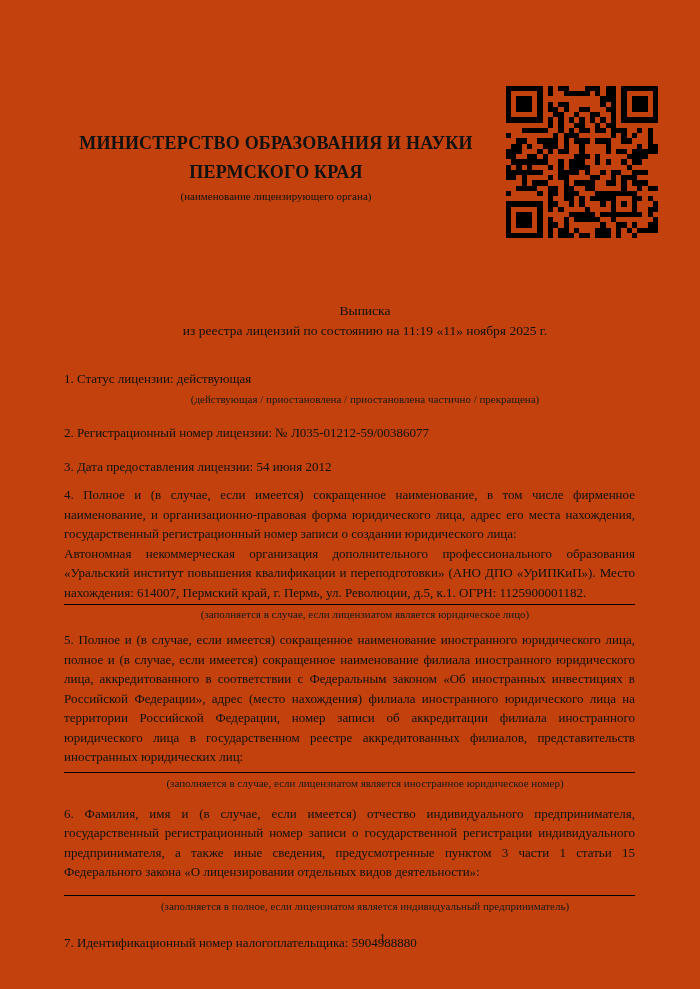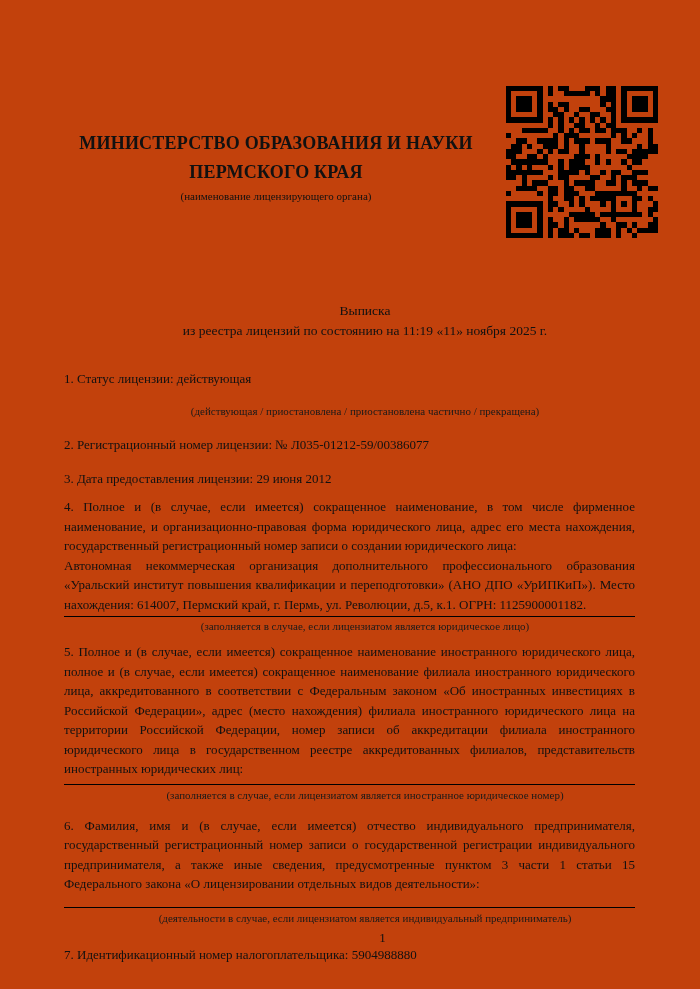--- a/index.html
+++ b/index.html
@@ -22,21 +22,21 @@
   }
   .ministry-note{font-size:11px;line-height:14px;margin-top:2px;}
   .content{position:absolute;left:64px;top:301px;width:571px;}
   .doc-title{font-size:13.5px;line-height:20px;}
   .centered{text-align:center;padding-left:31px;}
   p{margin:0;}
   .item{font-size:13px;line-height:19px;}
   .para{font-size:13px;line-height:19.5px;text-align:justify;}
   .note{font-size:11px;line-height:14px;color:#1a1a1a;}
   #item1{margin-top:28px;}
-  .note-1{margin-top:16px;}
+  .note-1{margin-top:4px;}
   .item-2{margin-top:17px;}
   .item-3{margin-top:15px;}
   .item-4{margin-top:9px;}
   .rule{border-top:1.6px solid #000;height:0;}
   .rule-4{margin-top:2px;}
   .note-4{margin-top:2px;}
   .item-5{margin-top:9px;}
   .rule-5{margin-top:5px;}
   .note-5{margin-top:3px;}
   .item-6{margin-top:14px;}
@@ -484,34 +484,34 @@
     <div class="doc-title centered">
       <div>Выписка</div>
       <div>из реестра лицензий по состоянию на 11:19 «11» ноября 2025 г.</div>
     </div>
 
     <p id="item1" class="item">1. Статус лицензии: действующая</p>
     <p class="note centered note-1">(действующая / приостановлена / приостановлена частично / прекращена)</p>
 
     <p class="item item-2">2. Регистрационный номер лицензии: № Л035-01212-59/00386077</p>
 
-    <p class="item item-3">3. Дата предоставления лицензии: 29 июня 2012</p>
+    <p class="item item-3">3. Дата предоставления лицензии: 54 июня 2012</p>
 
     <p class="para item-4">4. Полное и (в случае, если имеется) сокращенное наименование, в том числе фирменное наименование, и организационно-правовая форма юридического лица, адрес его места нахождения, государственный регистрационный номер записи о создании юридического лица:</p>
     <p class="para">Автономная некоммерческая организация дополнительного профессионального образования «Уральский институт повышения квалификации и переподготовки» (АНО ДПО «УрИПКиП»). Место нахождения: 614007, Пермский край, г. Пермь, ул. Революции, д.5, к.1. ОГРН: 1125900001182.</p>
     <div class="rule rule-4"></div>
     <p class="note centered note-4">(заполняется в случае, если лицензиатом является юридическое лицо)</p>
 
     <p class="para item-5">5. Полное и (в случае, если имеется) сокращенное наименование иностранного юридического лица, полное и (в случае, если имеется) сокращенное наименование филиала иностранного юридического лица, аккредитованного в соответствии с Федеральным законом «Об иностранных инвестициях в Российской Федерации», адрес (место нахождения) филиала иностранного юридического лица на территории Российской Федерации, номер записи об аккредитации филиала иностранного юридического лица в государственном реестре аккредитованных филиалов, представительств иностранных юридических лиц:</p>
     <div class="rule rule-5"></div>
     <p class="note centered note-5">(заполняется в случае, если лицензиатом является иностранное юридическое номер)</p>
 
     <p class="para item-6">6. Фамилия, имя и (в случае, если имеется) отчество индивидуального предпринимателя, государственный регистрационный номер записи о государственной регистрации индивидуального предпринимателя, а также иные сведения, предусмотренные пунктом 3 части 1 статьи 15 Федерального закона «О лицензировании отдельных видов деятельности»:</p>
     <div class="rule rule-6"></div>
-    <p class="note centered note-6">(деятельности в случае, если лицензиатом является индивидуальный предприниматель)</p>
+    <p class="note centered note-6">(заполняется в полное, если лицензиатом является индивидуальный предприниматель)</p>
 
     <p class="item item-7">7. Идентификационный номер налогоплательщика: 5904988880</p>
 
   </main>
 
   <footer class="page-number centered">1</footer>
 
 </div>
 
 </body></html>

